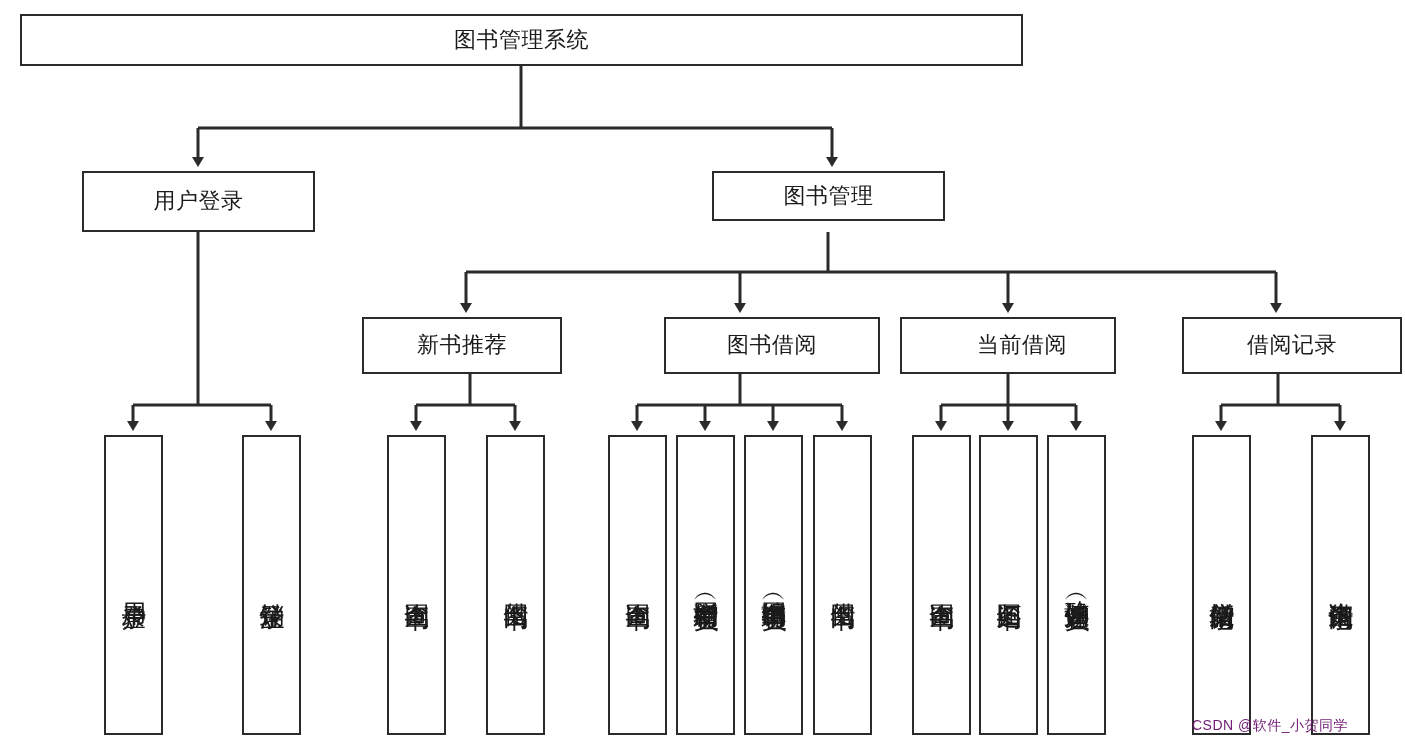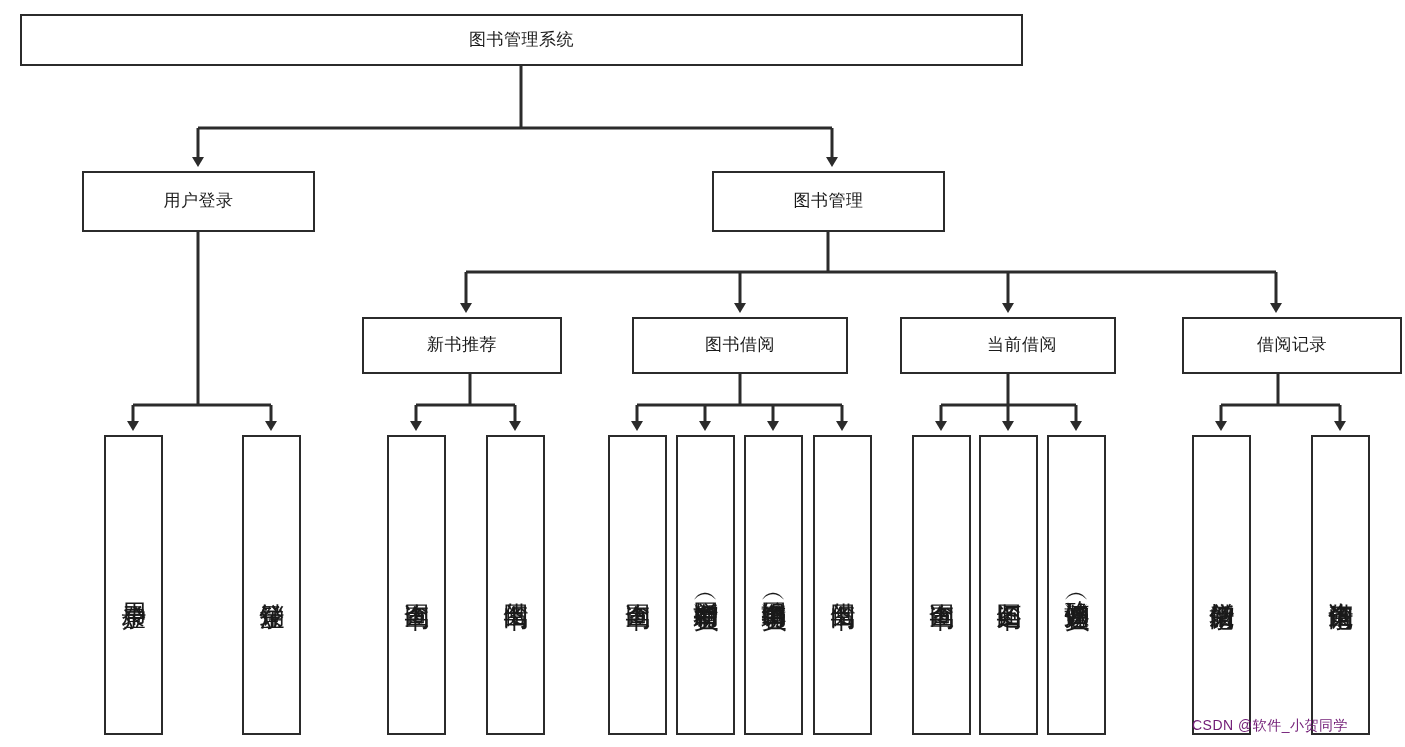--- a/index.html
+++ b/index.html
@@ -29,21 +29,21 @@
     position: absolute;
     box-sizing: border-box;
     background: #ffffff;
     border: 2px solid #2b2b2b;
     display: flex;
     align-items: center;
     justify-content: center;
     color: #1a1a1a;
   }
   .node.horiz {
-    font-size: 17px;
+    font-size: 22px;
     line-height: 1.2;
     letter-spacing: 0.5px;
   }
   .node.vert {
     align-items: center;
     justify-content: center;
   }
   .vlabel {
     writing-mode: vertical-rl;
     text-orientation: upright;
@@ -117,28 +117,28 @@
     </g>
   </svg>
 
   <div class="node horiz" style="left:20px; top:14px; width:1003px; height:52px;">
     <span>图书管理系统</span>
   </div>
 
   <div class="node horiz" style="left:82px; top:171px; width:233px; height:61px;">
     <span>用户登录</span>
   </div>
-  <div class="node horiz" style="left:712px; top:171px; width:233px; height:61px;">
+  <div class="node horiz" style="left:712px; top:171px; width:233px; height:50px;">
     <span>图书管理</span>
   </div>
 
   <div class="node horiz" style="left:362px; top:317px; width:200px; height:57px;">
     <span>新书推荐</span>
   </div>
-  <div class="node horiz" style="left:632px; top:317px; width:216px; height:57px;">
+  <div class="node horiz" style="left:664px; top:317px; width:216px; height:57px;">
     <span>图书借阅</span>
   </div>
   <div class="node horiz" style="left:900px; top:317px; width:216px; height:57px;padding-left:28px;">
     <span>当前借阅</span>
   </div>
   <div class="node horiz" style="left:1170px; top:317px; width:220px; height:57px;margin-left:12px;">
     <span>借阅记录</span>
   </div>
 
   <div class="node vert" style="left:104px; top:435px; width:59px; height:300px;">

